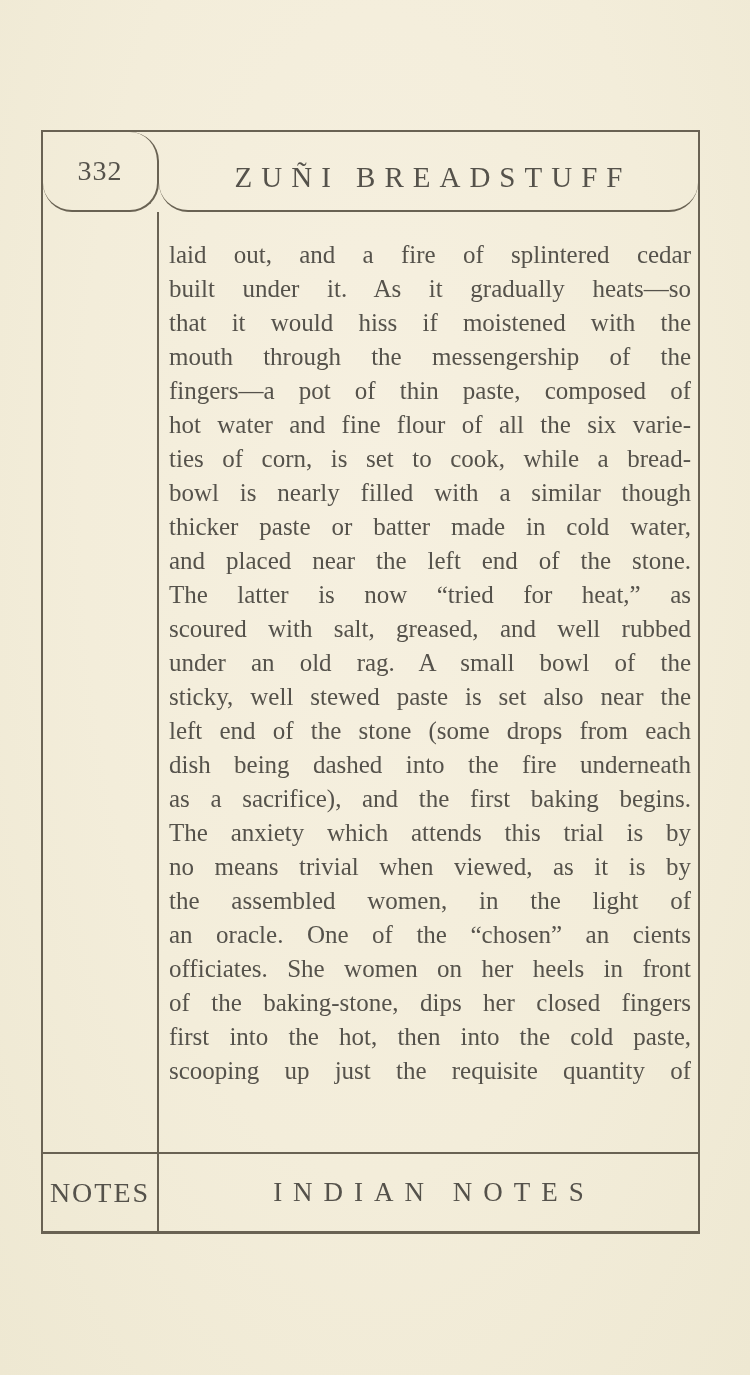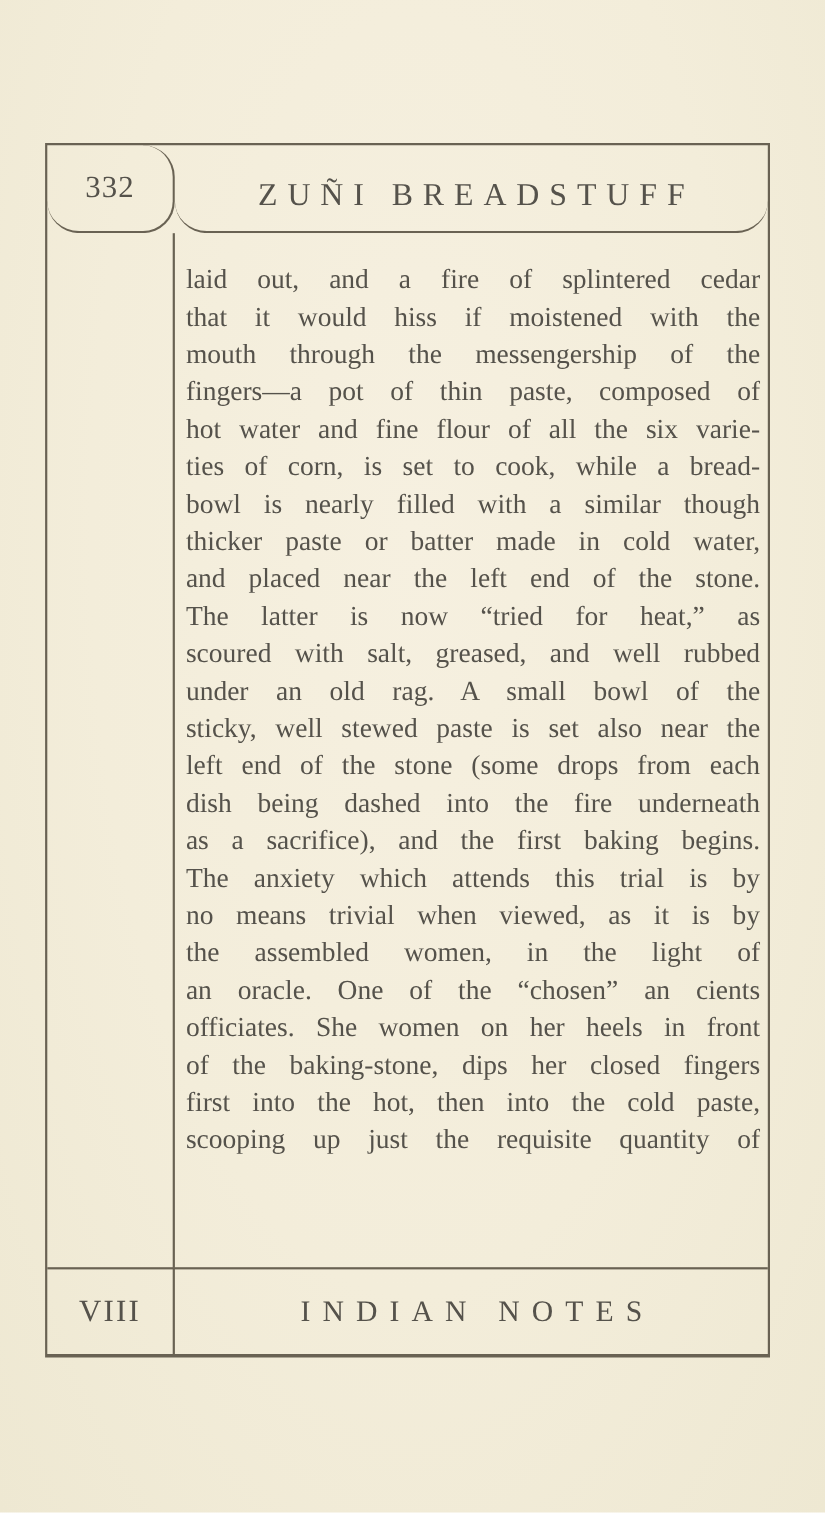--- a/index.html
+++ b/index.html
@@ -85,20 +85,21 @@
     <div class="cell col-left row-header center-cell">
       <span class="page-number">332</span>
     </div>
     <div class="cell row-header center-cell">
       <span class="running-title">ZUÑI BREADSTUFF</span>
     </div>
 
     <div class="cell col-left"></div>
     <div class="cell text-column">
       <div class="textline">laid out, and a fire of splintered cedar</div>
+      <div class="textline">built under it. As it gradually heats—so</div>
       <div class="textline">that it would hiss if moistened with the</div>
       <div class="textline">mouth through the messengership of the</div>
       <div class="textline">fingers—a pot of thin paste, composed of</div>
       <div class="textline">hot water and fine flour of all the six varie-</div>
       <div class="textline">ties of corn, is set to cook, while a bread-</div>
       <div class="textline">bowl is nearly filled with a similar though</div>
       <div class="textline">thicker paste or batter made in cold water,</div>
       <div class="textline">and placed near the left end of the stone.</div>
       <div class="textline">The latter is now “tried for heat,” as</div>
       <div class="textline">scoured with salt, greased, and well rubbed</div>
@@ -111,20 +112,20 @@
       <div class="textline">no means trivial when viewed, as it is by</div>
       <div class="textline">the assembled women, in the light of</div>
       <div class="textline">an oracle. One of the “chosen” an cients</div>
       <div class="textline">officiates. She women on her heels in front</div>
       <div class="textline">of the baking-stone, dips her closed fingers</div>
       <div class="textline">first into the hot, then into the cold paste,</div>
       <div class="textline">scooping up just the requisite quantity of</div>
     </div>
 
     <div class="cell col-left row-footer center-cell">
-      <span class="volume-number">VIII</span>
+      <span class="volume-number">NOTES</span>
     </div>
     <div class="cell row-footer center-cell">
       <span class="footer-title">INDIAN NOTES</span>
     </div>
 
   </div>
 </div>
 
 </body></html>

